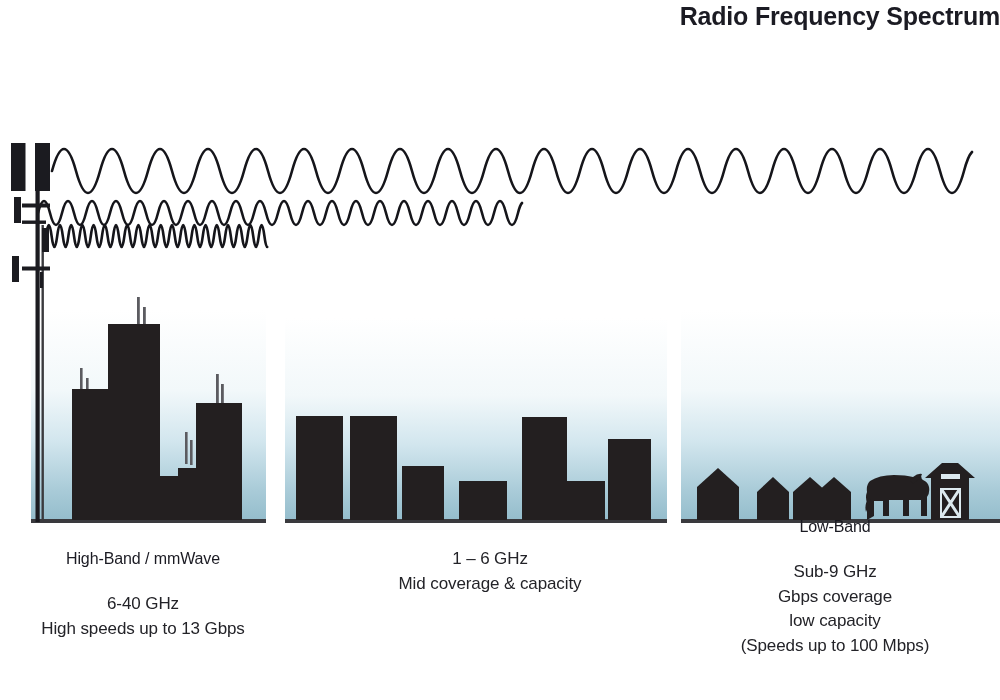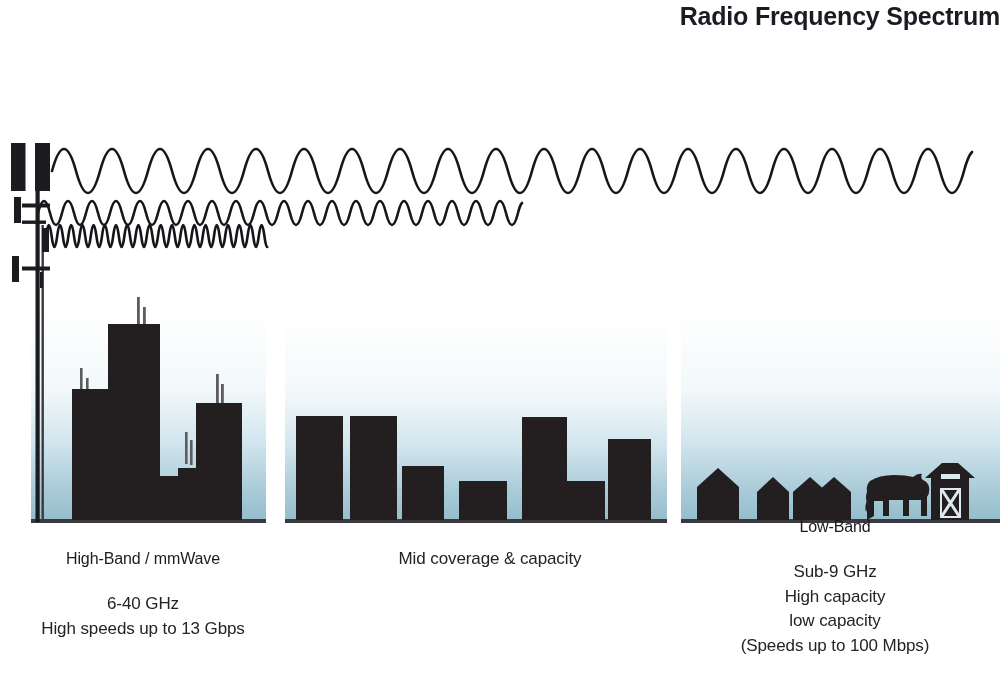--- a/index.html
+++ b/index.html
@@ -234,25 +234,26 @@
 <div class="band-caption" id="cap-high">
   <div class="band-title">High-Band / mmWave</div>
   <div class="band-lines">
     <div>6-40 GHz</div>
     <div>High speeds up to 13 Gbps</div>
   </div>
 </div>
 
 <div class="band-caption" id="cap-mid">
   <div class="band-lines">
+    <div>1 – 6 GHz</div>
     <div>Mid coverage &amp; capacity</div>
   </div>
 </div>
 
 <div class="band-caption" id="cap-low">
   <div class="band-title">Low-Band</div>
   <div class="band-lines">
     <div>Sub-9 GHz</div>
-    <div>High capacity</div>
+    <div>Gbps coverage</div>
     <div>low capacity</div>
     <div>(Speeds up to 100 Mbps)</div>
   </div>
 </div>
 
 </body></html>

